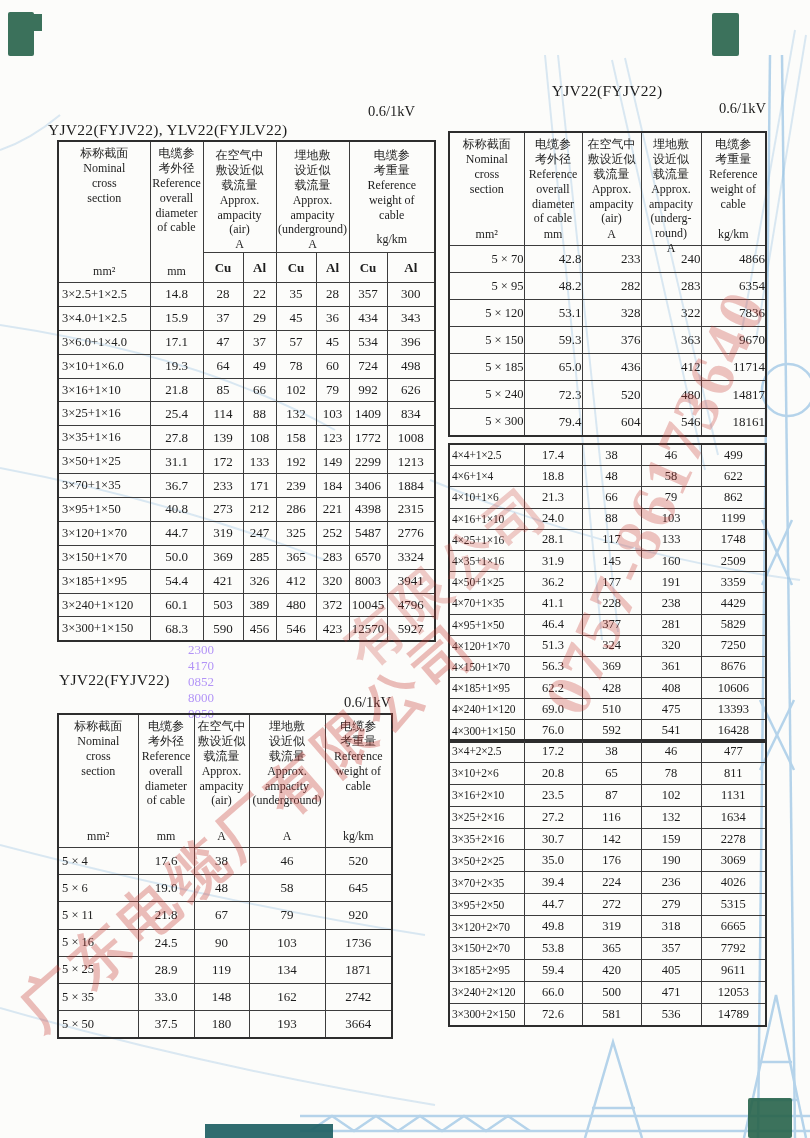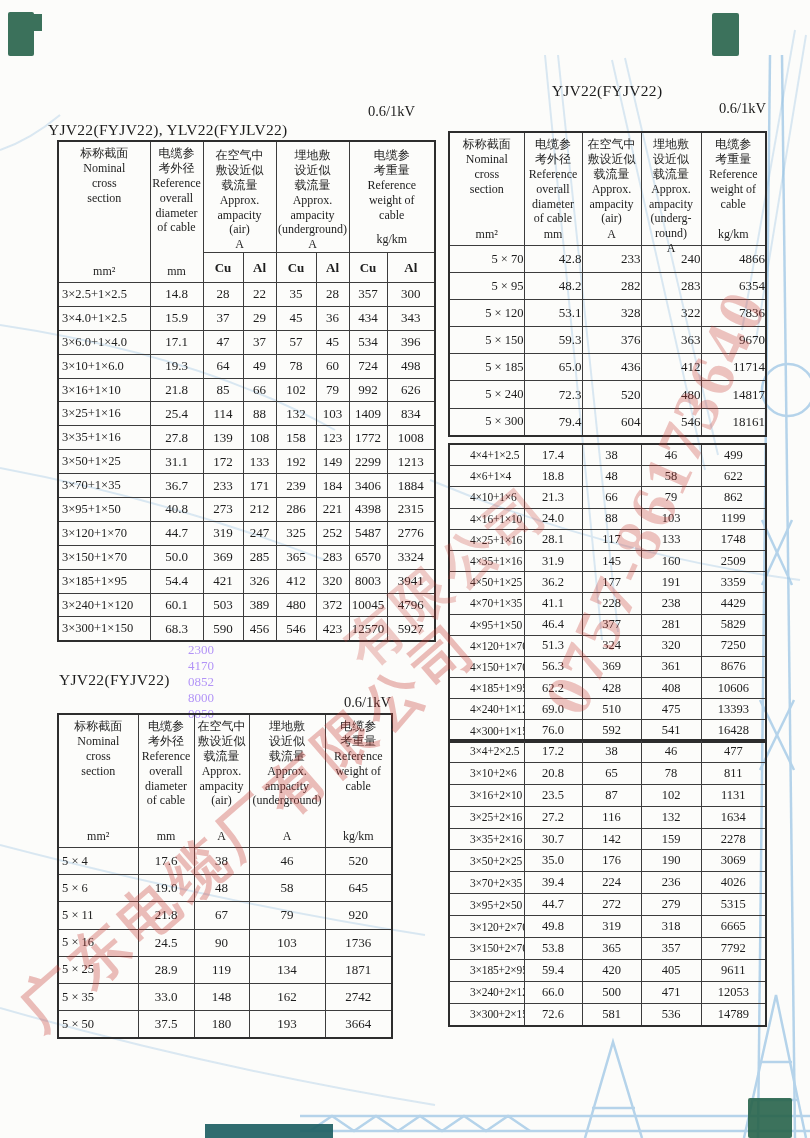--- a/index.html
+++ b/index.html
@@ -62,21 +62,21 @@
 
   #t3a{left:448px;top:131px;width:318px;}
   #t3a .hr{height:112px;}
   #t3a tbody td{height:26.1px;text-align:right;}
   #t3a td.spec{padding-left:13px;}
 
   #t3b{left:448px;top:443px;width:318px;}
   #t3b tbody td{height:20.2px;}
   #t3c{left:448px;top:739px;width:318px;}
   #t3c tbody td{height:20.9px;}
-  #t3b td.spec,#t3c td.spec{font-size:11.5px;padding-left:20px;letter-spacing:-0.2px;}
+  #t3b td.spec,#t3c td.spec{font-size:11.5px;padding-left:2px;letter-spacing:-0.2px;}
   #t3b tbody td,#t3c tbody td{font-size:12.5px;}
 </style>
 </head>
 <body>
 
 <div id="page">
 
   <svg id="blue-wm" width="810" height="1138" viewBox="0 0 810 1138">
     <g stroke="#b7d4ea" stroke-width="2" opacity="0.5" fill="none">
       <path d="M545,55 L602,640"></path>

